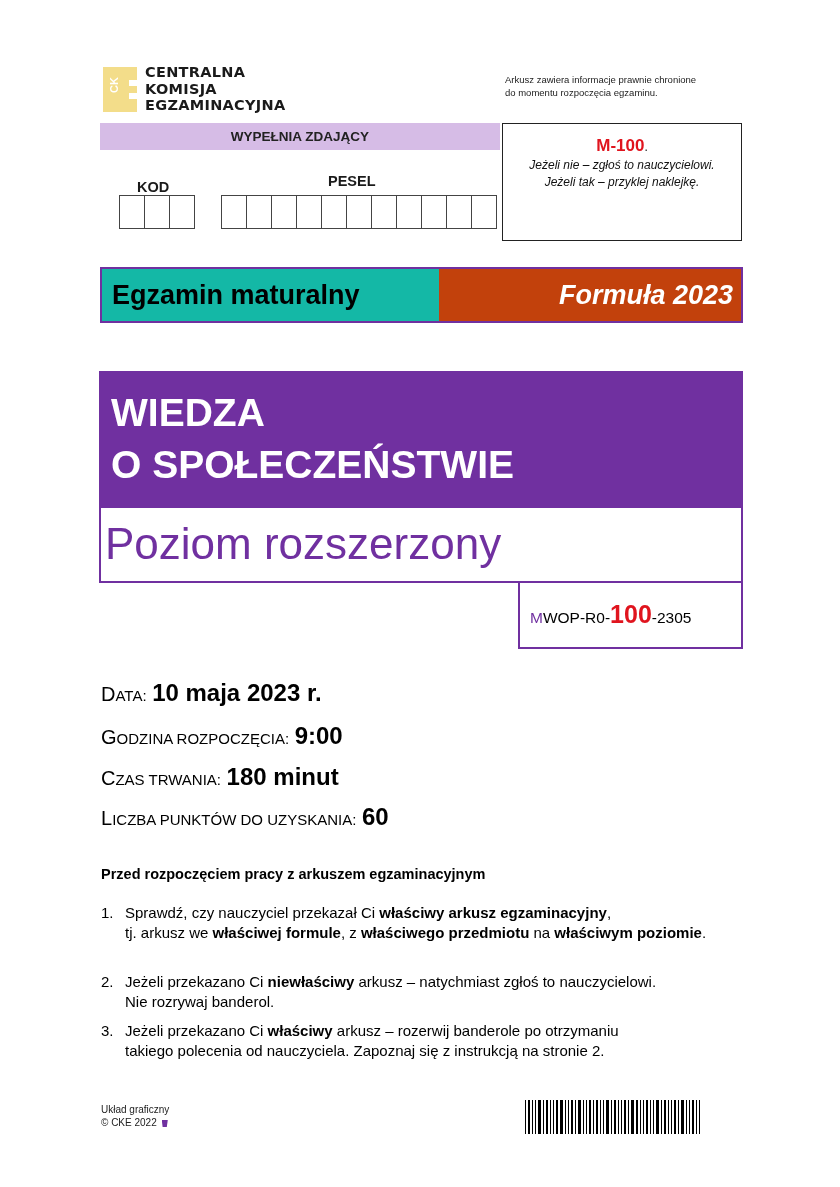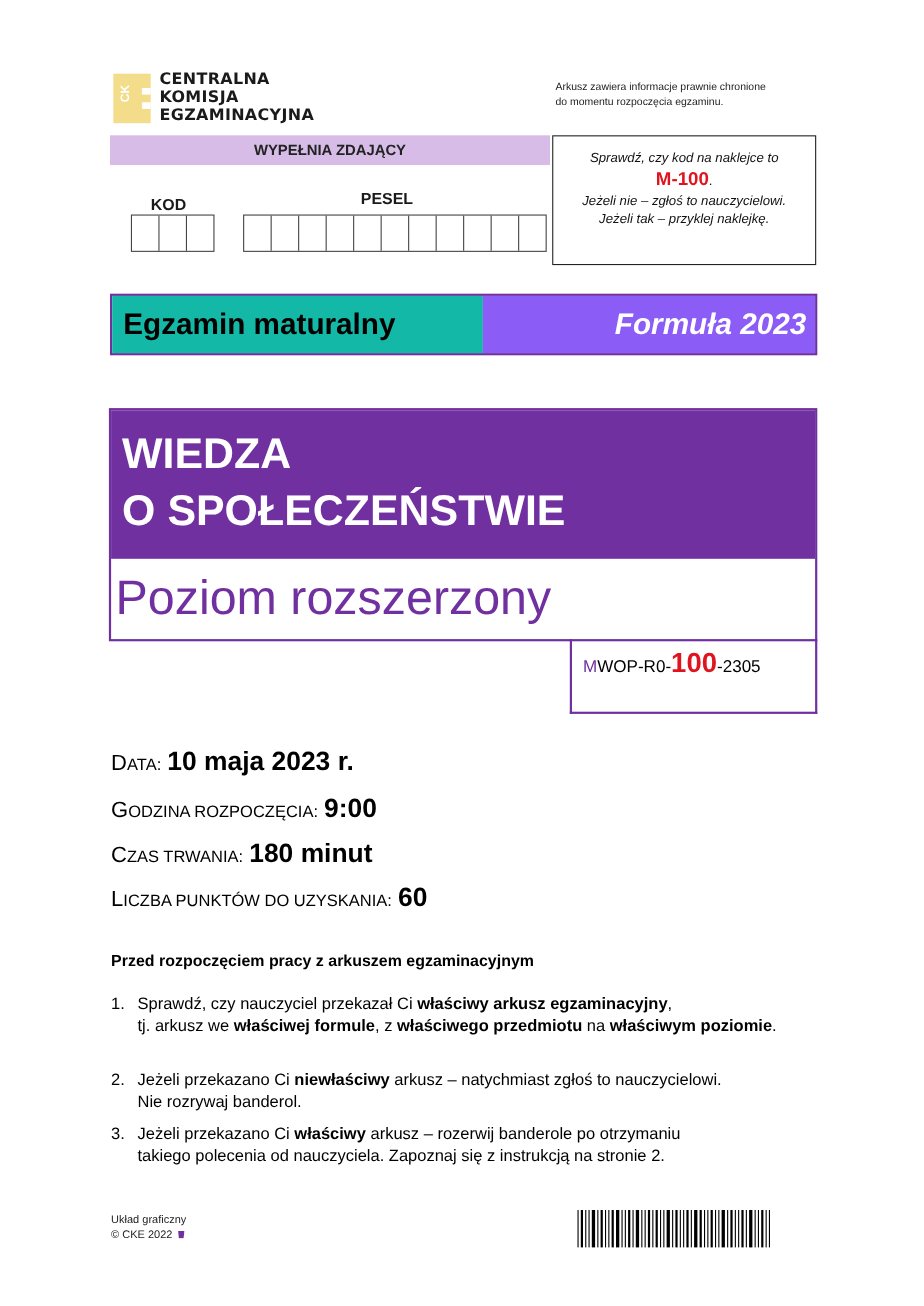--- a/index.html
+++ b/index.html
@@ -29,32 +29,32 @@
   
   .sticker { left: 502px; top: 123px; width: 240px; height: 118px; border: 1.5px solid #222; box-sizing: border-box;
              text-align: center; font-style: italic; font-size: 12px; line-height: 17px; padding-top: 11px; color: #111; }
   .sticker .hd { font-weight: bold; }
   .sticker .code { font-style: normal; font-weight: bold; color: #e0141e; font-size: 17px; line-height: 22px; }
   .sticker .dot { font-style: normal; }
 
   
   .exam-bar { left: 100px; top: 267px; width: 643px; height: 56px; border: 2px solid #7030a0; box-sizing: border-box; display: flex; }
   .exam-bar .left { width: 337px; background: #14b8a6; font-weight: bold; font-size: 27px; line-height: 52px; padding-left: 10px; box-sizing: border-box; }
-  .exam-bar .right { flex: 1; background: #8b5cf6; color: #fff; font-weight: bold; font-style: italic; font-size: 27px;
+  .exam-bar .right { flex: 1; background: #c2410c; color: #fff; font-weight: bold; font-style: italic; font-size: 27px;
                      line-height: 52px; text-align: right; padding-right: 8px; box-sizing: border-box; }
 
   
   .subject { left: 99px; top: 371px; width: 644px; height: 212px; border: 2px solid #7030a0; box-sizing: border-box; background: #fff; }
   .subject .top { height: 135px; background: #7030a0; color: #fff; font-weight: bold; font-size: 39px; line-height: 52px;
                   padding: 14px 0 0 10px; box-sizing: border-box; }
   .subject .level { color: #7030a0; font-weight: normal; font-size: 44px; line-height: 72px; padding-left: 4px; }
   .symbol { left: 518px; top: 581px; width: 225px; height: 68px; border: 2px solid #7030a0; border-top: none; box-sizing: border-box;
             padding-left: 10px; }
   .symbol .lbl { color: #7030a0; font-style: italic; font-size: 19.5px; line-height: 22px; margin-top: 6px; }
-  .symbol .code { font-size: 15.5px; margin-top: 7px; line-height: 30px; }
+  .symbol .code { font-size: 15.5px; margin-top: 18px; line-height: 30px; }
   .symbol .m { color: #7030a0; }
   .symbol .num { color: #e0141e; font-weight: bold; font-size: 25px; }
 
   
   .info { left: 101px; font-size: 20px; line-height: 28px; }
   .info .sc { font-size: 15px; }
   .info .cap { font-size: 20px; }
   .info .val { font-weight: bold; font-size: 24px; }
 
   .instr-title { left: 101px; top: 866px; font-weight: bold; font-size: 14.5px; }
@@ -105,21 +105,20 @@
   <span></span>
   <span></span>
   <span></span>
   <span></span>
   <span></span>
   <span></span>
   <span></span>
 </div>
 
 <div class="abs sticker">
-  <div>Sprawdź, czy kod na naklejce to</div>
   <div><span class="code">M-100</span><span class="dot">.</span></div>
   <div>Jeżeli nie – zgłoś to nauczycielowi.</div>
   <div>Jeżeli tak – przyklej naklejkę.</div>
 </div>
 
 <div class="abs exam-bar">
   <div class="left">Egzamin maturalny</div>
   <div class="right">Formuła 2023</div>
 </div>
 

